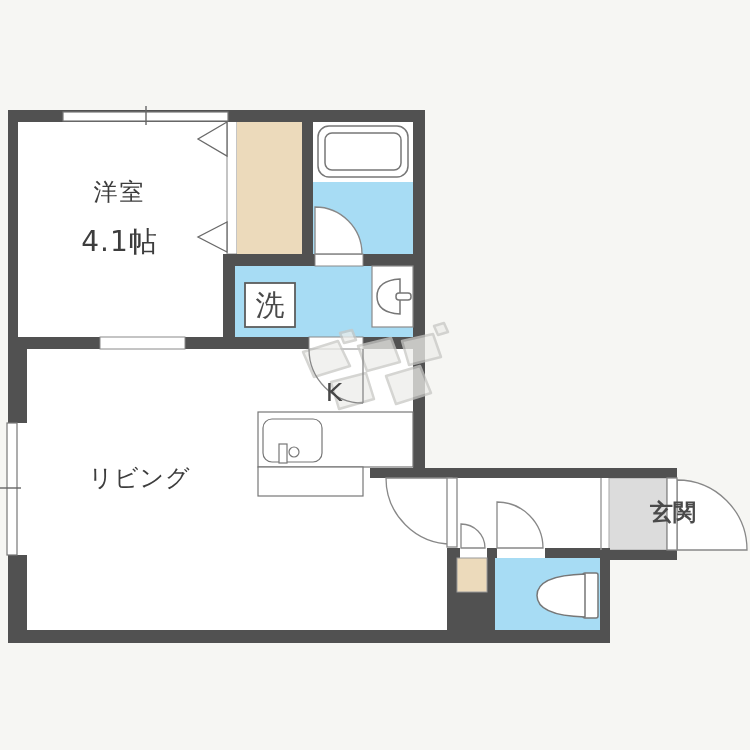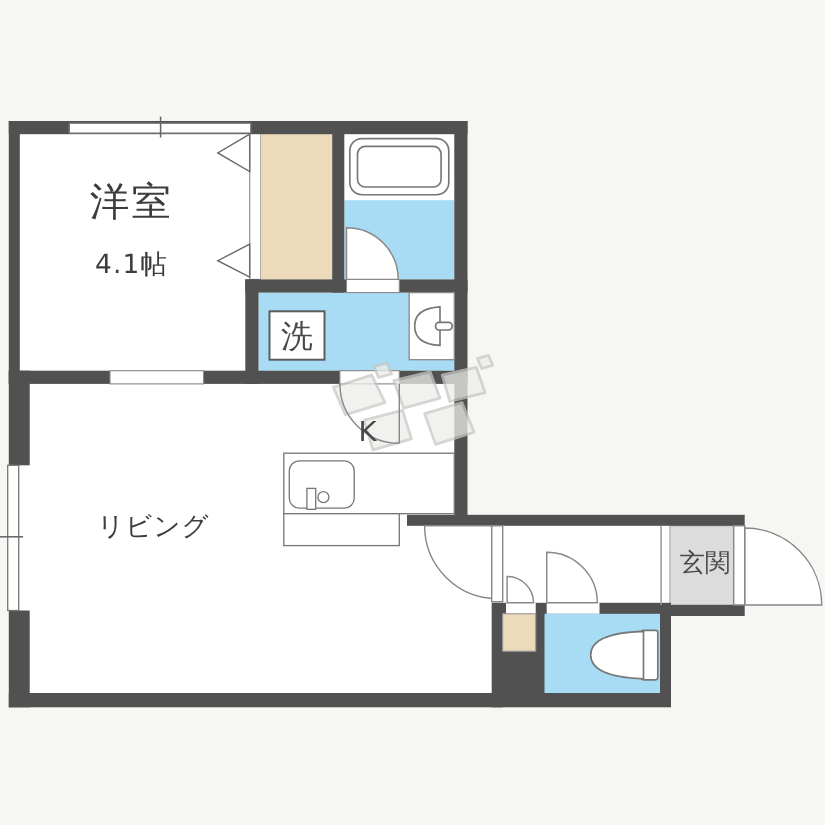--- a/index.html
+++ b/index.html
@@ -11,26 +11,26 @@
   }
   #plan{position:absolute;left:0;top:0;width:750px;height:750px;}
   .lbl{
     position:absolute;
     color:#3d3d3d;
     text-align:center;
     line-height:1.0;
     white-space:nowrap;
     user-select:none;
   }
-  #lbl-western{left:37px;top:166px;width:165px;font-size:36px;letter-spacing:2px;}
-  #lbl-western-size{left:37px;top:228px;width:165px;font-size:24px;letter-spacing:1px;}
+  #lbl-western{left:37px;top:180px;width:165px;font-size:24px;letter-spacing:2px;font-family:Liberation Serif, serif;}
+  #lbl-western-size{left:37px;top:228px;width:165px;font-size:28px;letter-spacing:1px;}
   #lbl-living{left:57px;top:466px;width:165px;font-size:24px;letter-spacing:1px;}
   #lbl-kitchen{left:316px;top:380px;width:36px;font-size:25px;color:#474747;}
   #lbl-laundry{left:245px;top:291px;width:50px;font-size:29px;color:#4a4a4a;}
-  #lbl-entrance{left:611px;top:501px;width:60px;font-size:23px;color:#4a4a4a;}
+  #lbl-entrance{left:643px;top:501px;width:60px;font-size:23px;color:#4a4a4a;font-weight:bold;}
 </style>
 </head>
 <body>
 
 <svg id="plan" viewBox="0 0 750 750" xmlns="http://www.w3.org/2000/svg">
 
   <g>
     <rect x="17" y="121" width="210" height="216" fill="#ffffff"></rect>
     <rect x="227" y="121" width="10" height="133" fill="#ffffff" stroke="#8a8a8a" stroke-width="1"></rect>
     <rect x="237" y="121" width="65" height="133" fill="#ecdabb"></rect>

